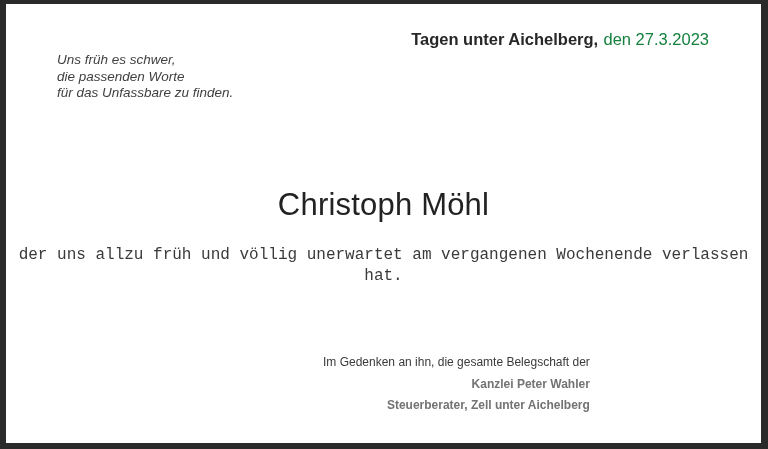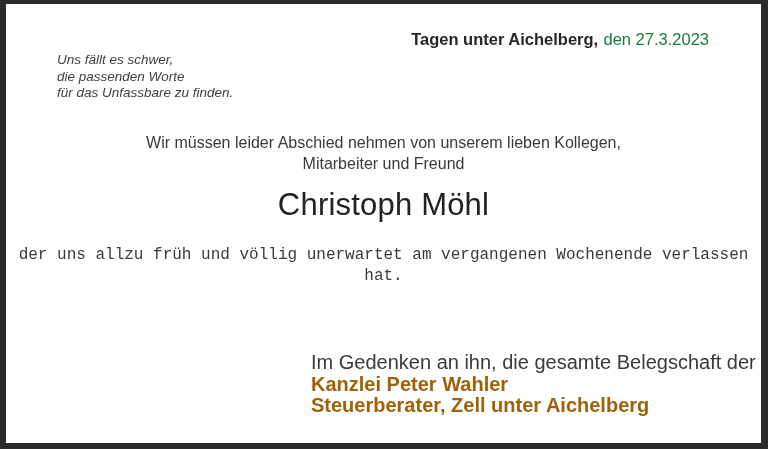--- a/index.html
+++ b/index.html
@@ -68,49 +68,46 @@
     line-height: 21px;
     font-family: Liberation Mono, monospace;
   }
   .tribute {
     top: 277px;
     font-size: 16px;
     line-height: 21px;
   }
   .closing {
     position: absolute;
-    left: 305px;
+    left: 317px;
     top: 348px;
-    font-size: 20px;
+    font-size: 12px;
     line-height: 21.5px;
   }
   .closing .strong {
     font-weight: bold;
-    color: #a16207;
+    color: #737373;
+    text-align: right;
   }
 </style>
 </head>
 <body>
 
 <div class="notice">
 
   <div class="dateline">
     <span class="place">Tagen unter Aichelberg,</span><span class="date">den 27.3.2023</span>
   </div>
 
   <div class="epigraph">
-    <div>Uns fällt es schwer,</div>
+    <div>Uns früh es schwer,</div>
     <div>die passenden Worte</div>
     <div>für das Unfassbare zu finden.</div>
   </div>
 
-  <div class="center-block intro">
-    <div>Wir müssen leider Abschied nehmen von unserem lieben Kollegen,</div>
-    <div>Mitarbeiter und Freund</div>
-  </div>
 
   <div class="center-block deceased">Christoph Möhl</div>
 
   <div class="center-block farewell">der uns allzu früh und völlig unerwartet am vergangenen Wochenende verlassen hat.</div>
 
 
   <div class="closing">
     <div>Im Gedenken an ihn, die gesamte Belegschaft der</div>
     <div class="strong">Kanzlei Peter Wahler</div>
     <div class="strong">Steuerberater, Zell unter Aichelberg</div>

